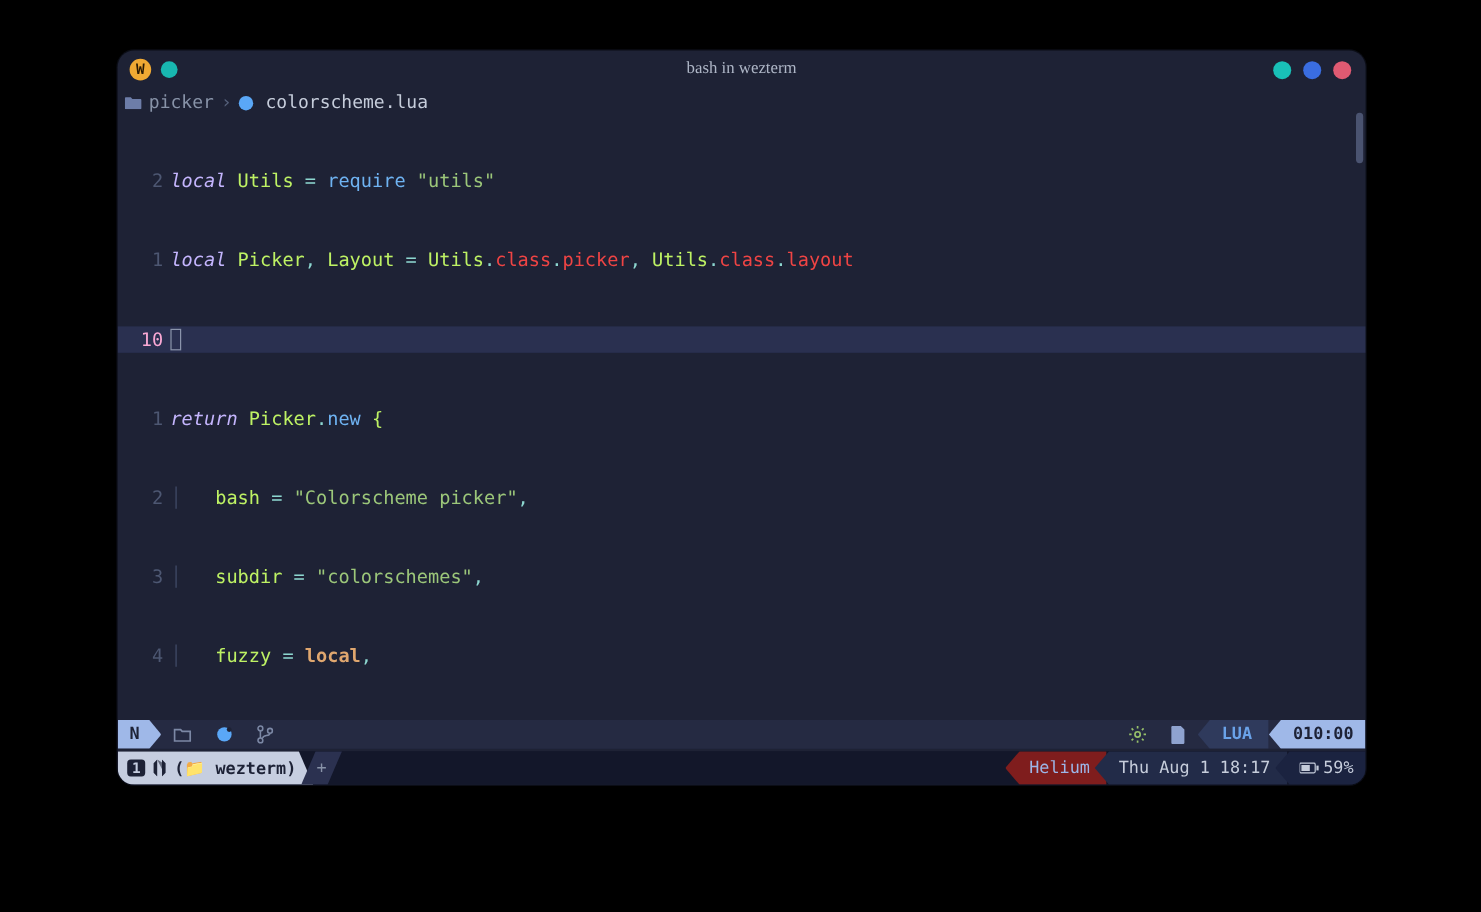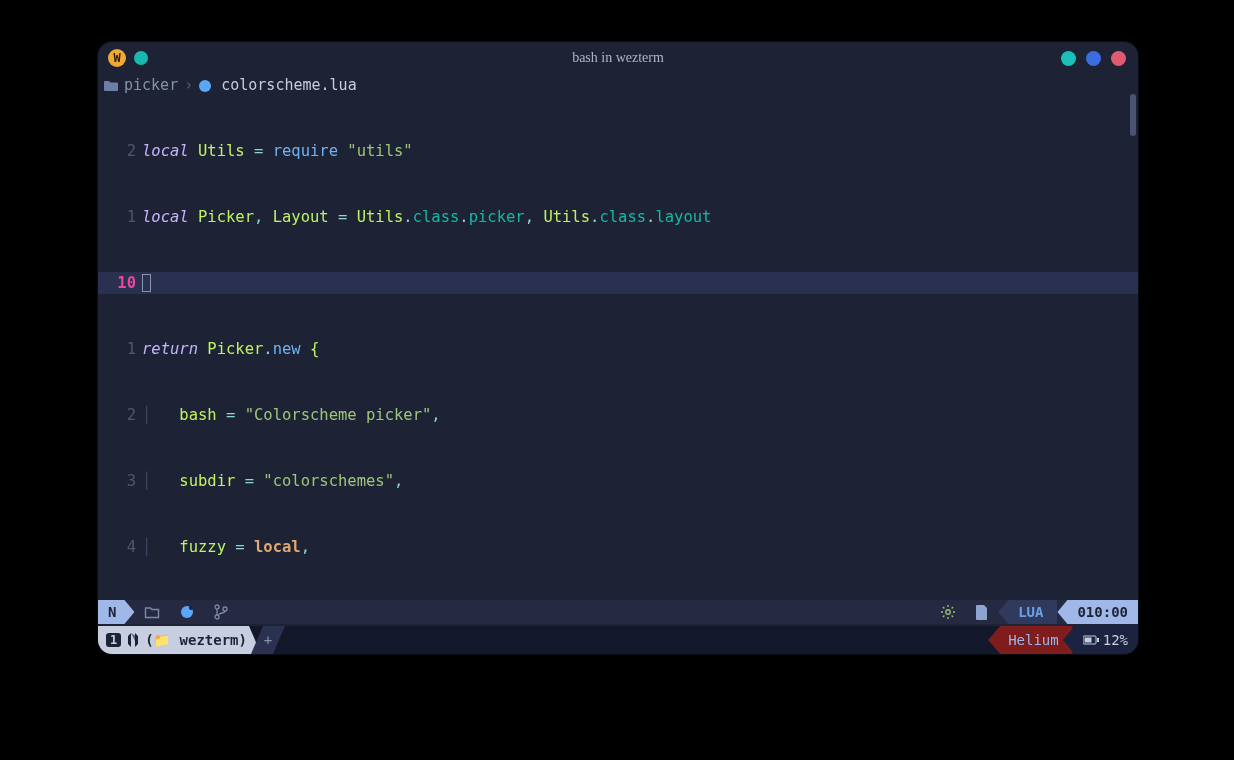--- a/index.html
+++ b/index.html
@@ -67,42 +67,42 @@
     line-height: 22px;
     white-space: pre;
   }
   .row { display:flex; height:22px; }
   .gutter {
     width: 44px; text-align:right;
     padding-right: 6px;
     color:#4d5772;
     flex-shrink:0;
   }
-  .gutter.cur { color:#ec4899; font-weight:700; }
+  .gutter.cur { color:#f9a8d4; font-weight:400; }
   .indent {
     color:#3c4662;
   }
   .code-text { flex:1; }
   .row.current { background:#2a3050; }
   .cursorbox {
     display:inline-block;
     width:9px; height:18px;
     border:1px solid #8b94ab;
     vertical-align:middle;
     margin-top:-2px;
   }
 
   
   .kw   { color:#c4b5fd; font-style:italic; }   
   .id   { color:#bef264; }
   .fn   { color:#6fb3f2;text-align:right; }
   .str  { color:#9cc77a; }
   .op   { color:#8dd7d0; }                       
   .bool { color:#e0a76f; font-weight:600; }
-  .prop { color:#14b8a6; }
+  .prop { color:#ef4444; }
 
   
   .scrollbar {
     position:absolute; right:2px; top:52px;
     width:6px; height:470px;
     background:transparent;
   }
   .scroll-thumb {
     position:absolute; top:0; width:6px; height:42px;
     background:#4a5370; border-radius:3px;
@@ -278,23 +278,24 @@
           <svg width="12" height="14" viewBox="0 0 12 14">
             <path fill="#1d2236" d="M1 3l3-3v14l-3-3zM8 0l3 3v8l-3 3z"></path>
             <path fill="#1d2236" d="M4 0l5 10V3L4 0z" opacity="0.6"></path>
           </svg>
         </span>
       <span>(📁 <span>wezterm</span>)</span>
     </div>
     <div class="tab-new">+</div>
     <div class="tb-spacer"></div>
     <div class="tb-seg host">Helium</div>
+    <div class="tb-seg date">Thu Aug 1 18:17</div>
     <div class="tb-seg batt">
       <svg width="16" height="10" viewBox="0 0 16 10" style="margin-right:4px">
           <rect x="0" y="1" width="13" height="8" rx="1" fill="none" stroke="#c6cddb" stroke-width="1"></rect>
           <rect x="1.5" y="2.5" width="7" height="5" fill="#c6cddb"></rect>
           <rect x="14" y="3" width="2" height="4" fill="#c6cddb"></rect>
         </svg>
-      <span>12%</span>
+      <span>59%</span>
     </div>
   </div>
 
 </div>
 
 </body></html>

